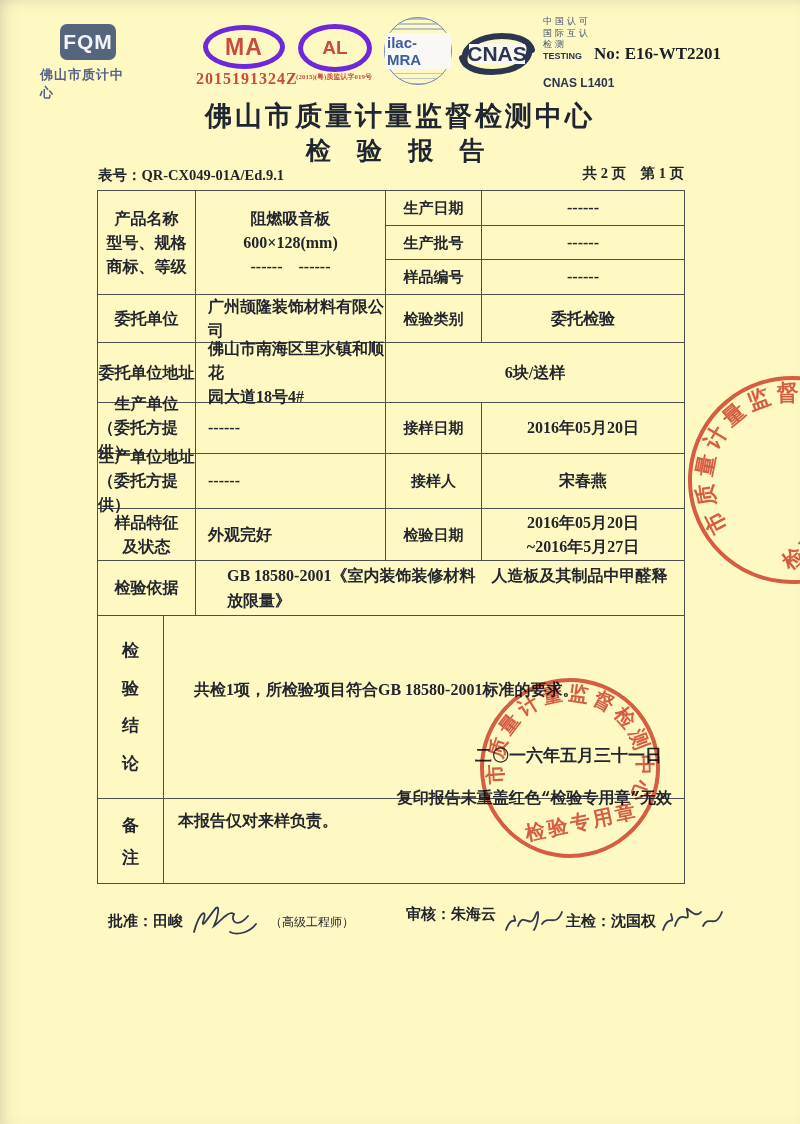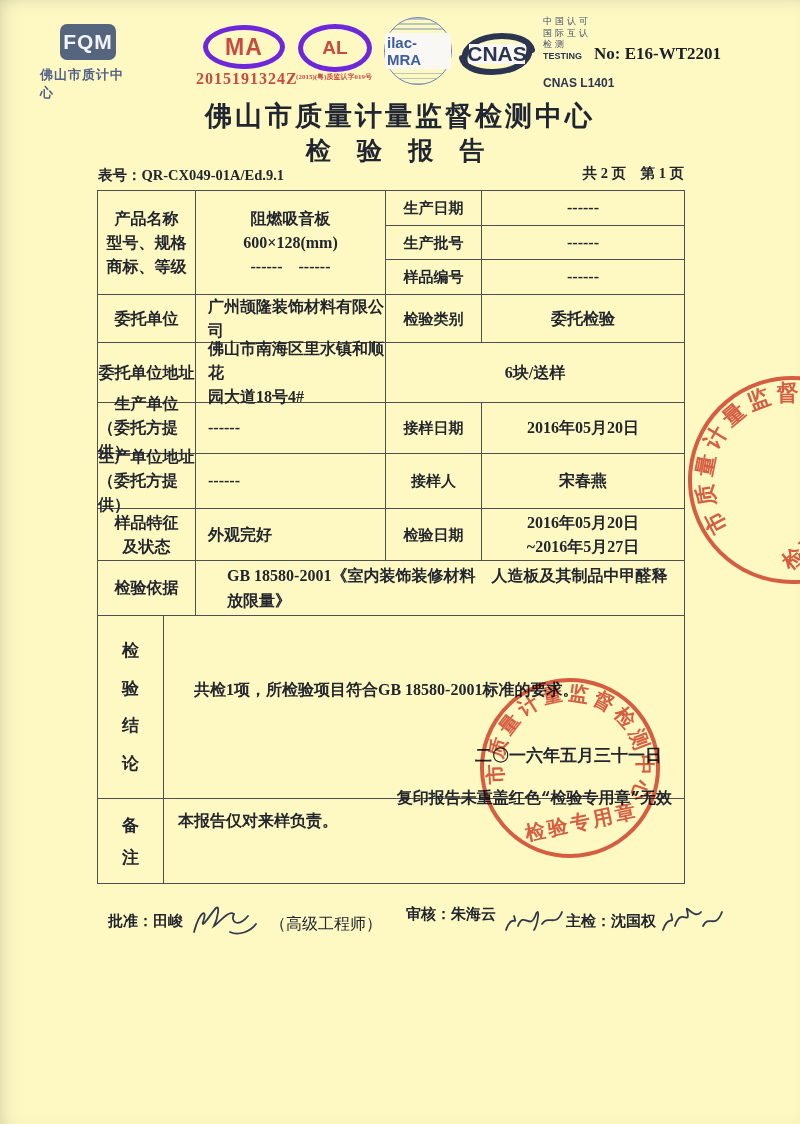--- a/index.html
+++ b/index.html
@@ -217,21 +217,21 @@
     </div>
   </div>
 
   <div class="abs footer">
     <span class="lab" style="left:0;top:12px;">
       <span>批准：</span><span>田峻</span>
     </span>
     <svg class="sig" style="left:80px;top:0;" width="76" height="42">
       <path d="M6,32 C12,10 20,8 15,22 C13,30 24,12 28,8 C32,4 30,18 26,26 C32,22 40,10 46,14 C42,22 50,28 60,16 M42,32 C50,36 62,32 68,24"></path>
     </svg>
-    <span class="lab" style="left:162px;top:14px;font-weight:normal;font-size:16px;">（高级工程师）</span>
+    <span class="lab" style="left:162px;top:14px;font-weight:normal;font-size:12px;">（高级工程师）</span>
     <span class="lab" style="left:298px;top:5px;">
       <span>审核：</span><span>朱海云</span>
     </span>
     <svg class="sig" style="left:392px;top:4px;" width="66" height="36">
       <path d="M6,26 C12,8 18,24 14,12 M18,22 C24,6 30,28 36,10 C40,2 38,20 34,26 M42,20 C48,10 56,24 62,8"></path>
     </svg>
     <span class="lab" style="left:458px;top:12px;">
       <span>主检：</span><span>沈国权</span>
     </span>
     <svg class="sig" style="left:550px;top:2px;" width="70" height="38">

